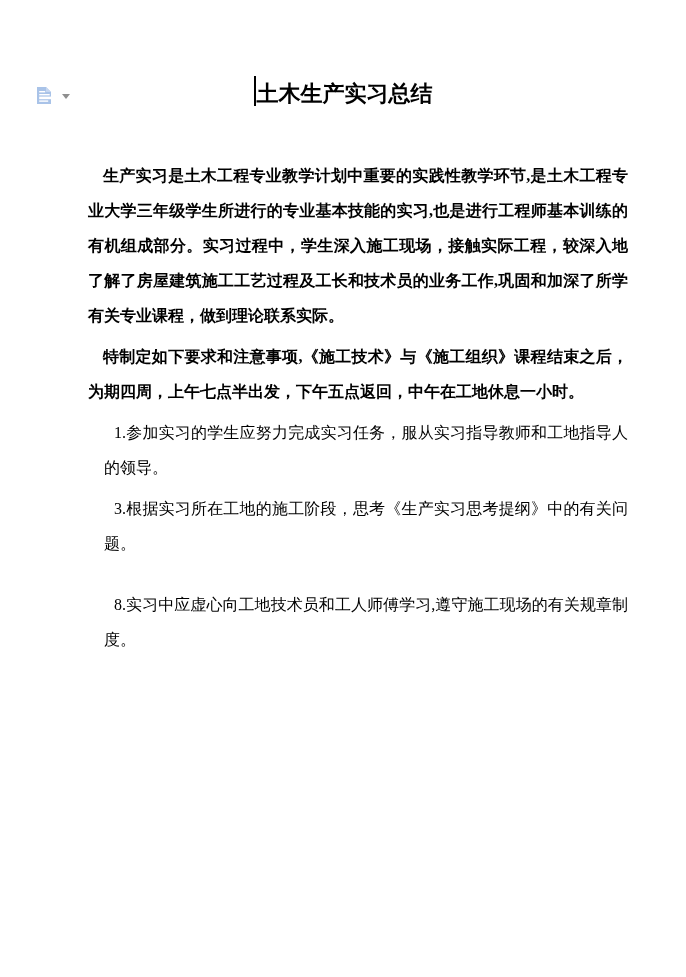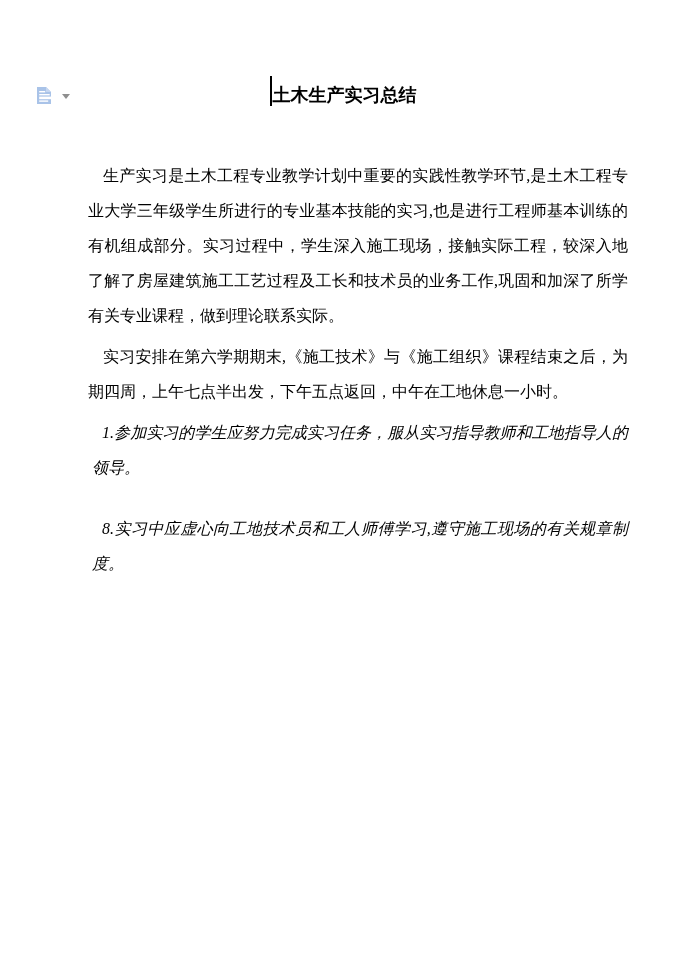--- a/index.html
+++ b/index.html
@@ -24,21 +24,21 @@
     border-left:4px solid transparent;
     border-right:4px solid transparent;
     border-top:5px solid #8f8f8f;
     margin-top:2px;
   }
 
   
   .title {
     margin:76px 0 0 0;
     text-align:center;
-    font-size:18px;
+    font-size:22px;
     font-weight:bold;
     line-height:34px;
     white-space:nowrap;
   }
   .caret {
     display:inline-block;
     width:2px; height:30px;
     background:#000;
     vertical-align:-5px;
     margin-right:1px;
@@ -46,22 +46,22 @@
 
   
   .content {
     position:absolute;
     left:88px; top:158px;
     width:540px;
     font-size:16px;
     line-height:35px;
     text-align:justify;
   }
-  .para { margin:0 0 6px 0; text-indent:15px; }
-  .item { margin:0 0 6px 4px; text-indent:10px;font-style:italic; }
+  .para { margin:0 0 6px 0; text-indent:15px;font-weight:bold; }
+  .item { margin:0 0 6px 16px; text-indent:10px; }
   .item-last { margin-top:26px; }
 </style>
 </head>
 <body>
 
 <div class="page">
 
   <div class="paste-btn">
     <span class="paste-icon">
       <svg width="19" height="20" viewBox="0 0 19 20" xmlns="http://www.w3.org/2000/svg">
@@ -73,19 +73,20 @@
         <rect x="3.2" y="15.4" width="9" height="1.4" fill="#ffffff"></rect>
       </svg>
     </span>
     <span class="dd-arrow"></span>
   </div>
 
   <h1 class="title"><span class="caret"></span><span>土木生产实习总结</span></h1>
 
   <div class="content">
     <p class="para">生产实习是土木工程专业教学计划中重要的实践性教学环节,是土木工程专业大学三年级学生所进行的专业基本技能的实习,也是进行工程师基本训练的有机组成部分。实习过程中，学生深入施工现场，接触实际工程，较深入地了解了房屋建筑施工工艺过程及工长和技术员的业务工作,巩固和加深了所学有关专业课程，做到理论联系实际。</p>
-    <p class="para">实习安排在第六学期期末,《施工技术》与《施工组织》课程结束之后，为期四周，上午七点半出发，下午五点返回，中午在工地休息一小时。</p>
+    <p class="para">特制定如下要求和注意事项,《施工技术》与《施工组织》课程结束之后，为期四周，上午七点半出发，下午五点返回，中午在工地休息一小时。</p>
 
     <p class="item">1.参加实习的学生应努力完成实习任务，服从实习指导教师和工地指导人的领导。</p>
+    <p class="item">3.根据实习所在工地的施工阶段，思考《生产实习思考提纲》中的有关问题。</p>
     <p class="item item-last">8.实习中应虚心向工地技术员和工人师傅学习,遵守施工现场的有关规章制度。</p>
   </div>
 
 </div>
 
 </body></html>

